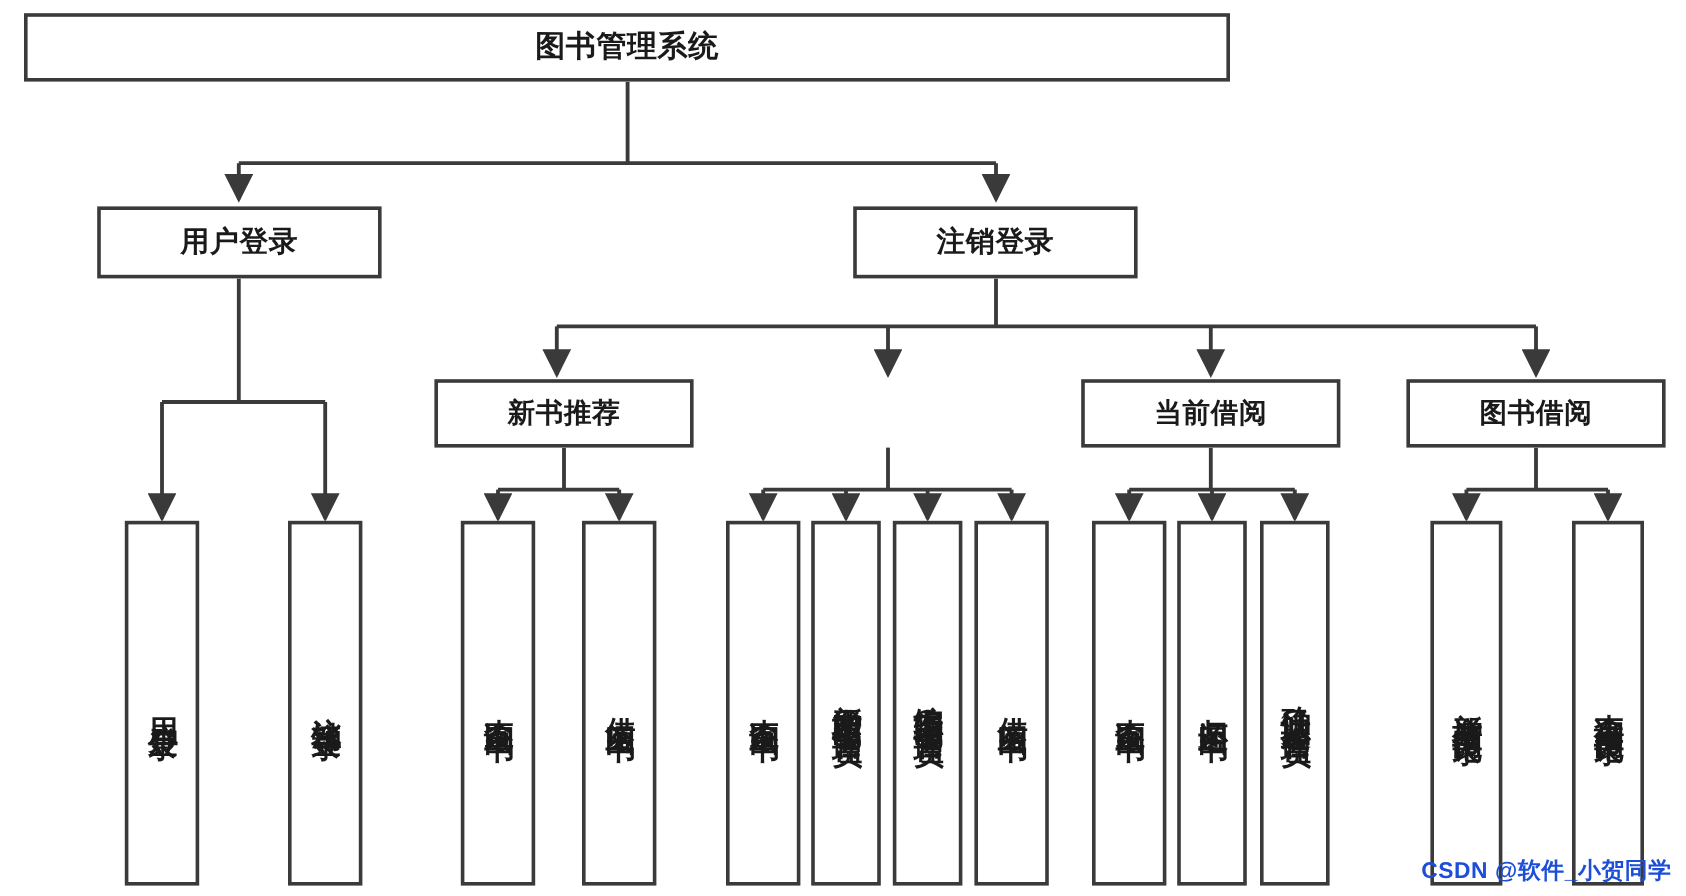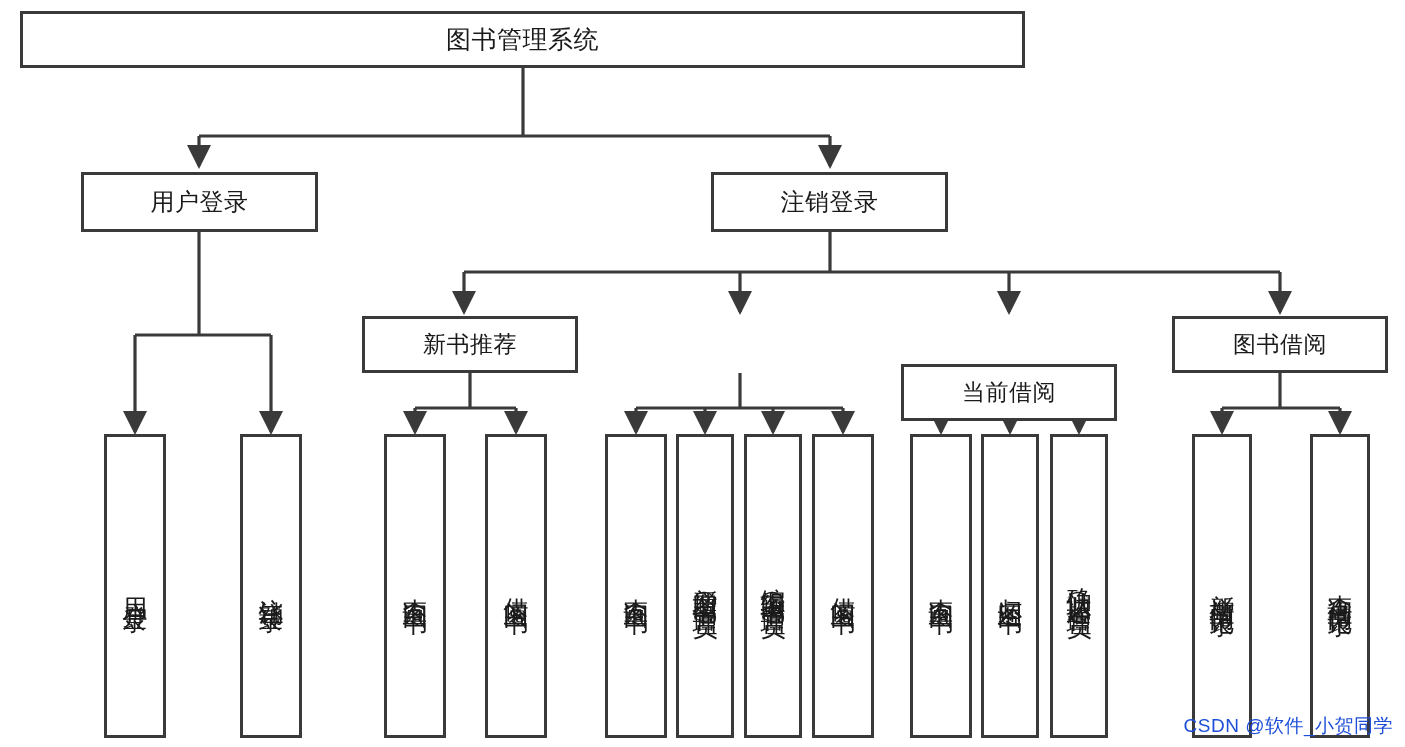--- a/index.html
+++ b/index.html
@@ -9,20 +9,21 @@
   }
   body {
     font-family: "Liberation Sans", "DejaVu Sans", sans-serif;
   }
   #canvas {
     position: relative;
     width: 1405px;
     height: 747px;
     background: #ffffff;
     overflow: hidden;
+    font-weight: bold;
   }
   svg.edges {
     position: absolute;
     left: 0;
     top: 0;
     width: 1405px;
     height: 747px;
     pointer-events: none;
   }
   .node {
@@ -133,21 +134,21 @@
 
   <div class="node node-l1" style="left:711px; top:172px; width:237px; height:60px;">
     <span class="label">注销登录</span>
   </div>
 
   <div class="node node-l2" style="left:362px; top:316px; width:216px; height:57px;">
     <span class="label">新书推荐</span>
   </div>
 
 
-  <div class="node node-l2" style="left:901px; top:316px; width:216px; height:57px;margin-top:48px;">
+  <div class="node node-l2" style="left:901px; top:316px; width:216px; height:57px;">
     <span class="label">当前借阅</span>
   </div>
 
   <div class="node node-l2" style="left:1172px; top:316px; width:216px; height:57px;">
     <span class="label">图书借阅</span>
   </div>
 
   <div class="node node-leaf" style="left:104px; top:434px; width:62px; height:304px;">
     <span class="label">用户登录</span>
   </div>

